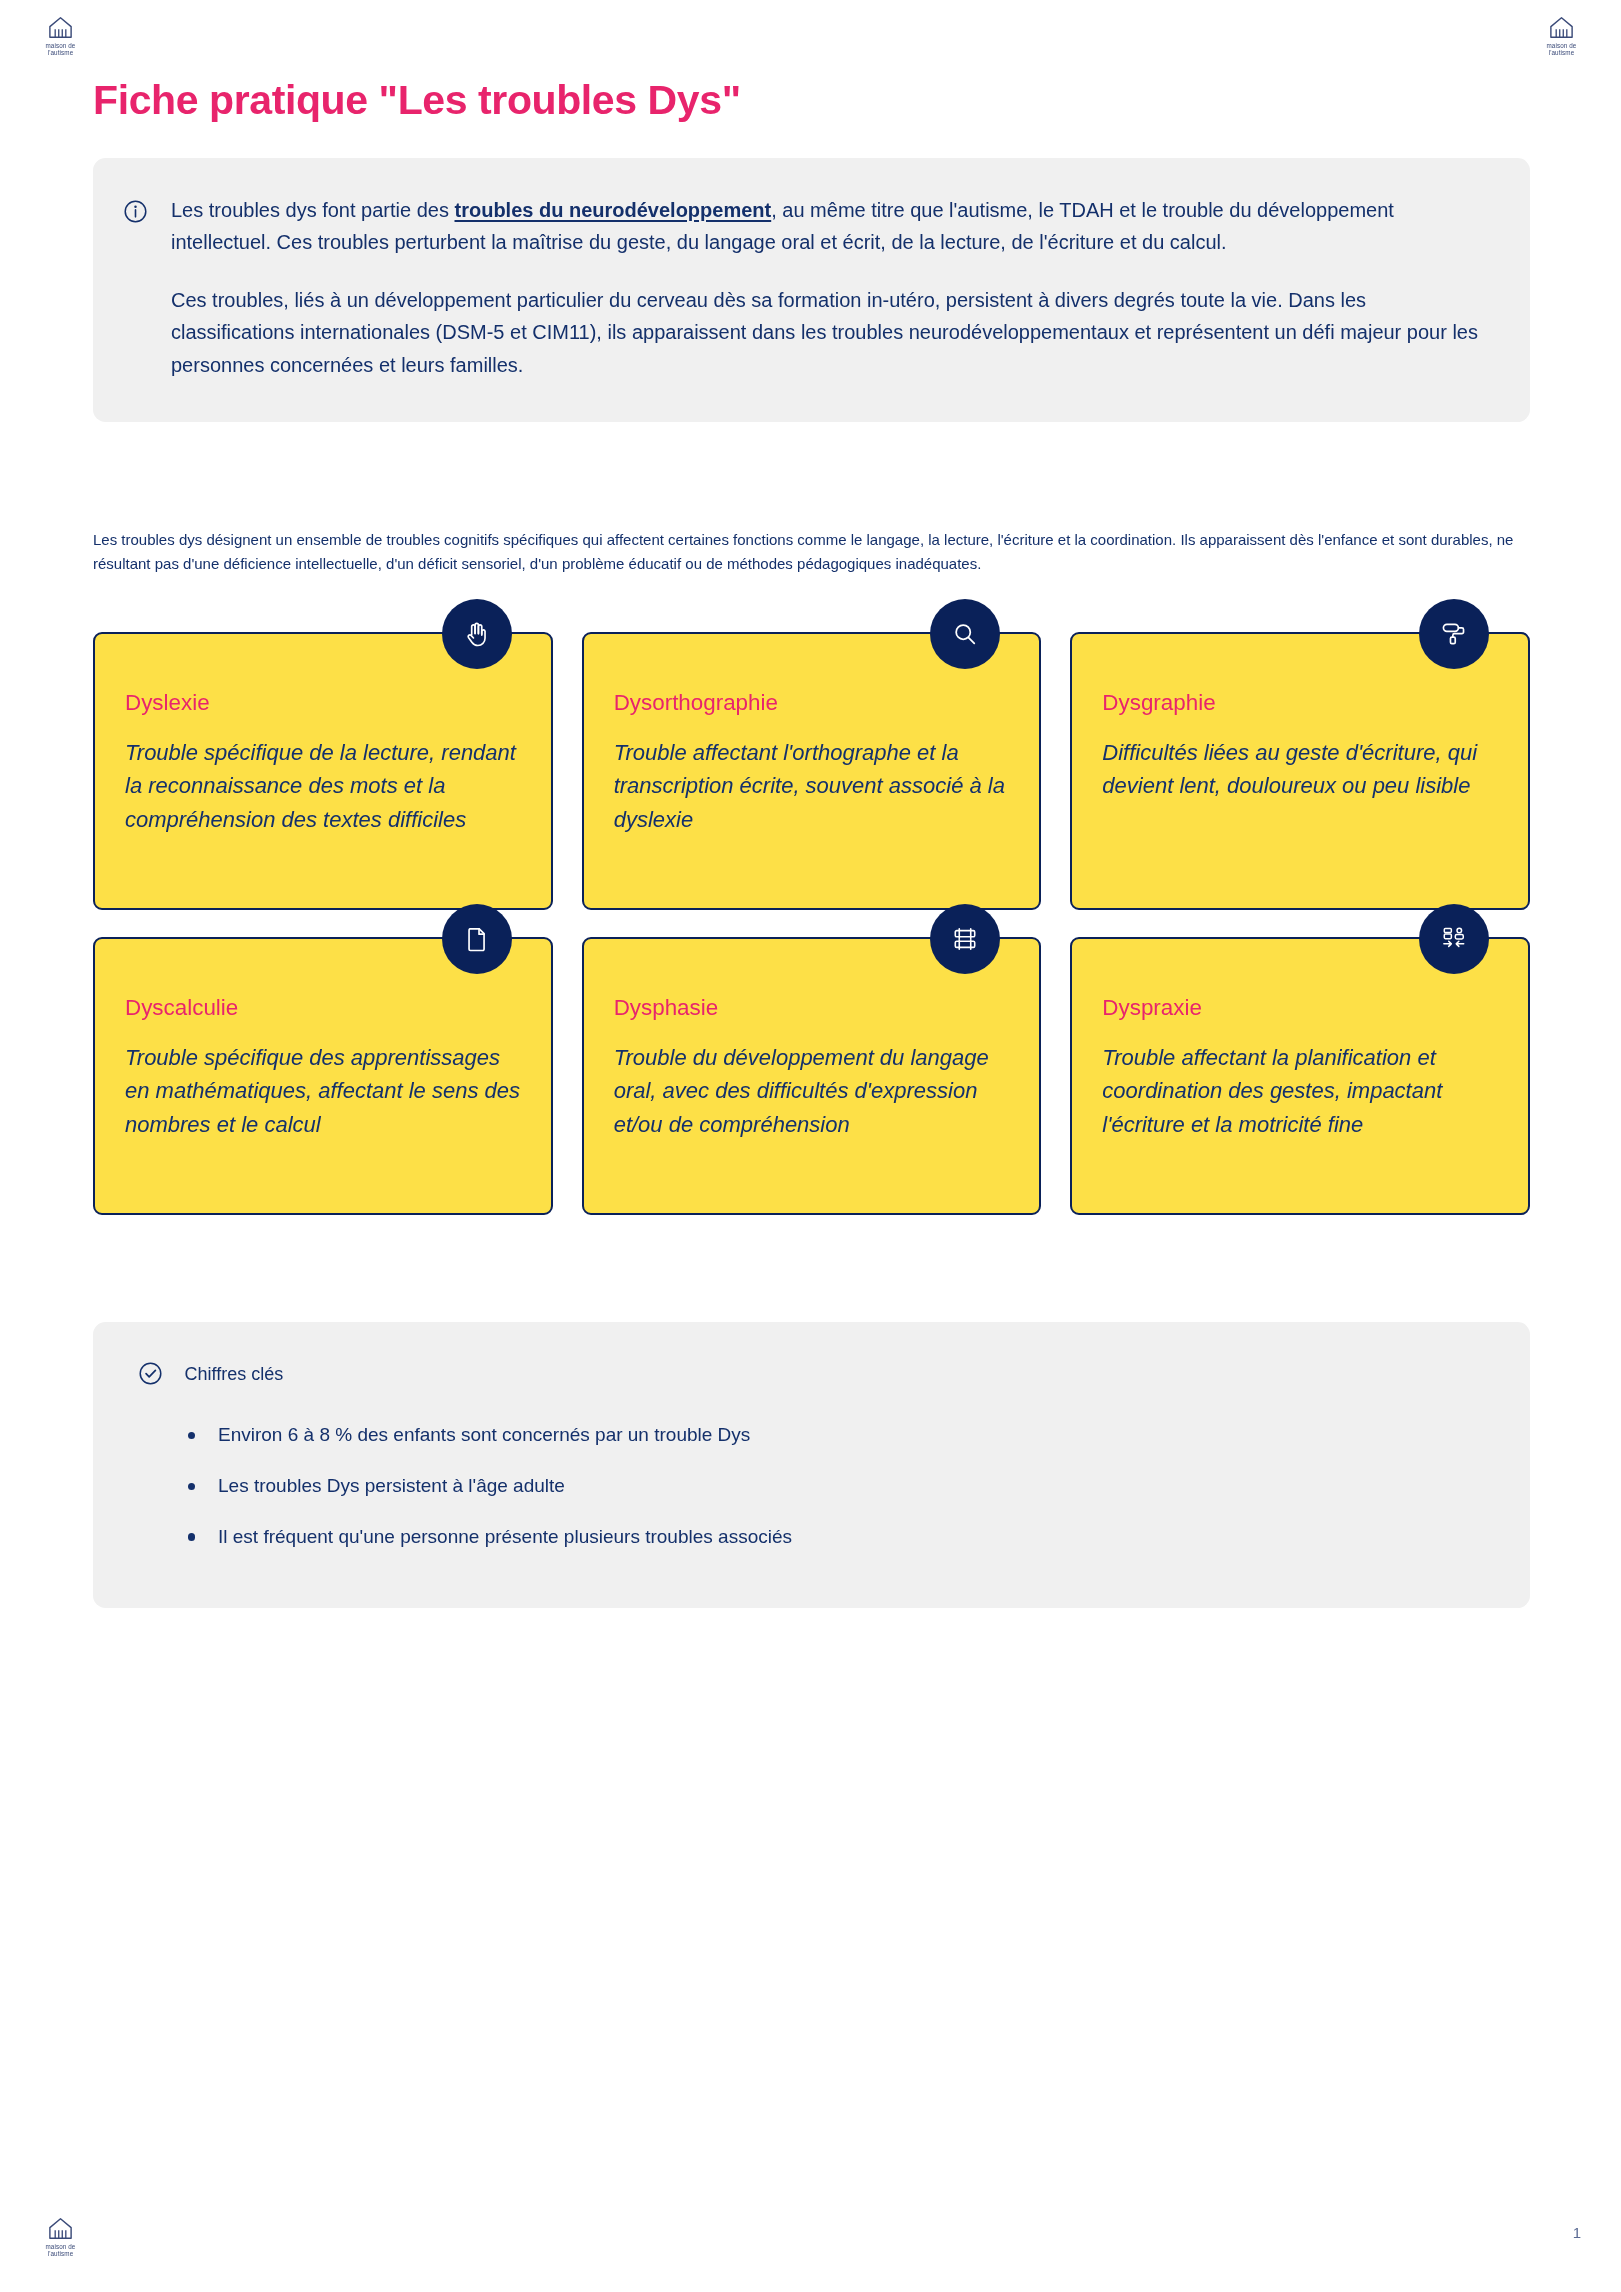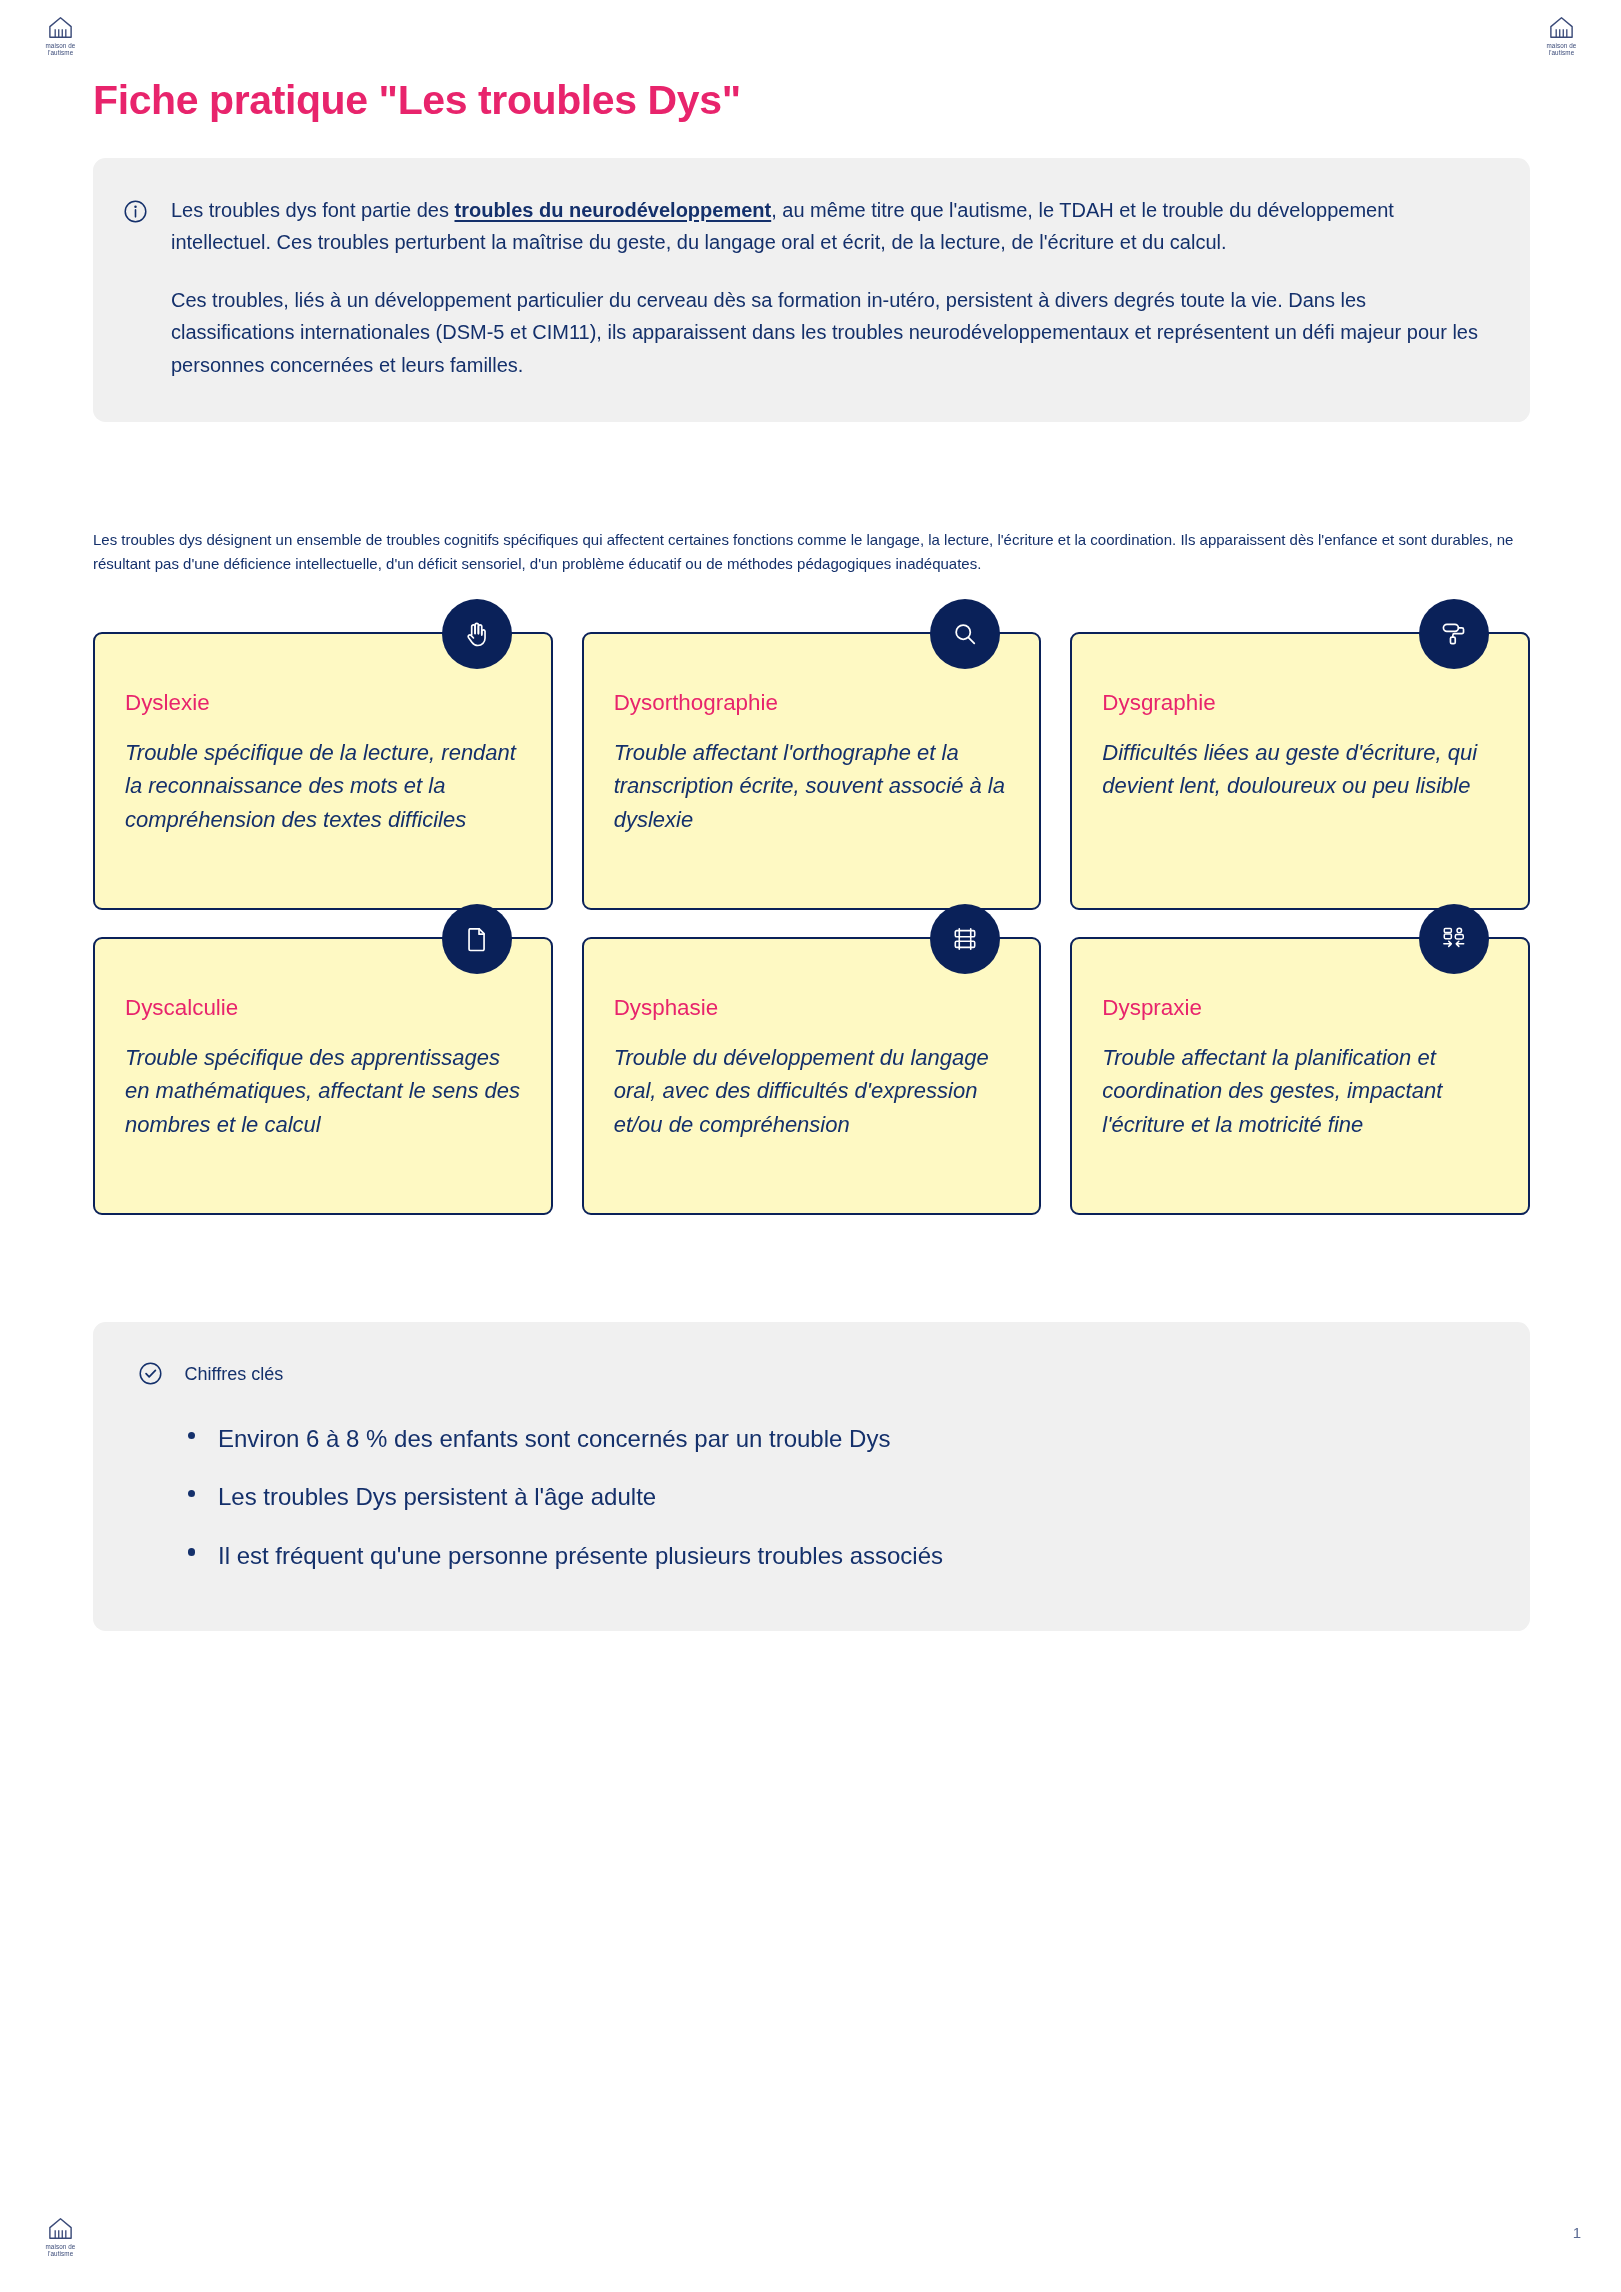--- a/index.html
+++ b/index.html
@@ -128,21 +128,21 @@
     display:grid;
     grid-template-columns:repeat(3, 1fr);
     column-gap:29px;
     row-gap:27px;
     margin-top:56px;
   }
   .card{
     position:relative;
     border:2.7px solid var(--navy-deep);
     border-radius:9px;
-    background:#fef9c3;
+    background:#fde047;
     padding:56px 30px 16px 30px;
     min-height:278px;
   }
   .card-badge{
     position:absolute;
     top:-35px;
     right:39px;
     width:70px;
     height:70px;
     border-radius:50%;
@@ -180,21 +180,21 @@
   .keyfig-title{
     font-size:18px;
     color:var(--text-navy);
   }
   .keyfig ul{
     list-style:none;
     padding-left:50px;
   }
   .keyfig li{
     position:relative;
-    font-size:24px;
+    font-size:19px;
     line-height:1.5;
     color:var(--text-navy);
     padding-left:30px;
     margin-bottom:22.4px;
   }
   .keyfig li:last-child{ margin-bottom:0; }
   .keyfig li::before{
     content:"";
     position:absolute;
     left:0;

